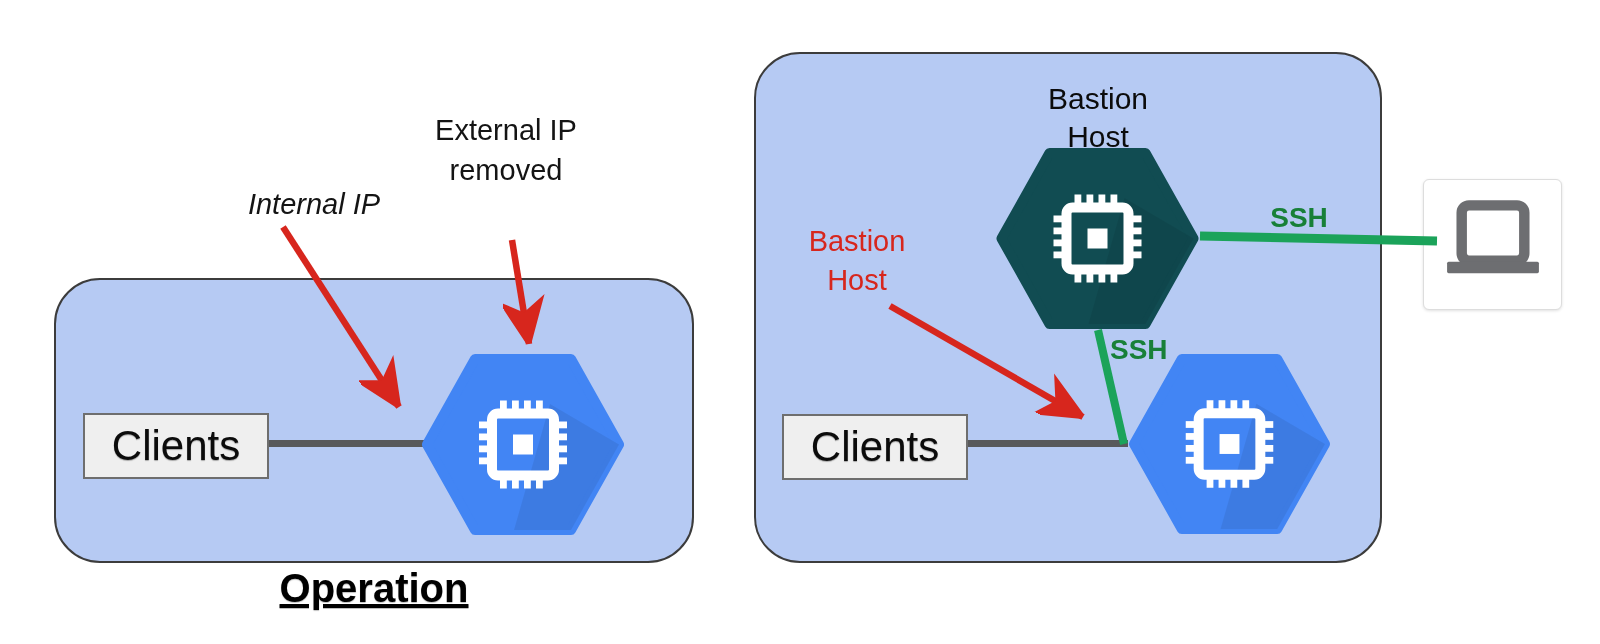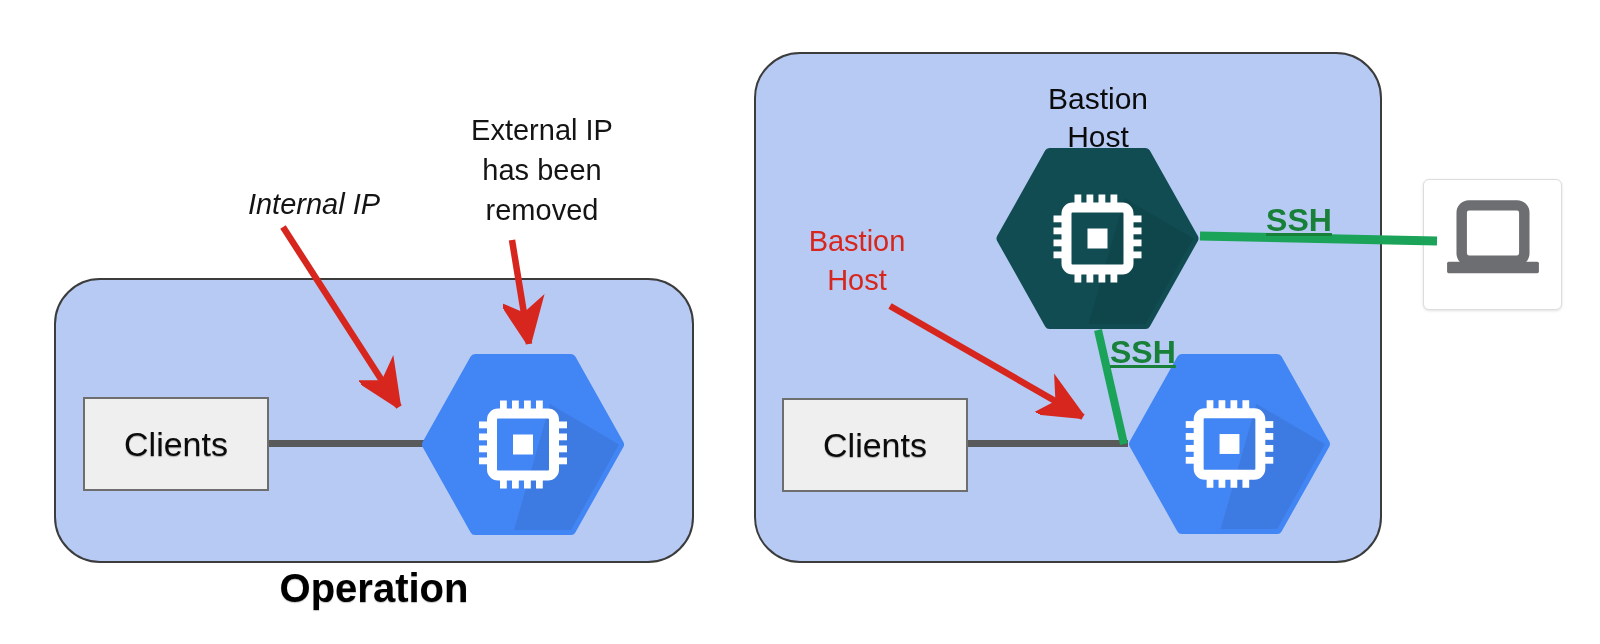--- a/index.html
+++ b/index.html
@@ -17,47 +17,47 @@
   .panel{
     position:absolute;background:var(--panel-fill);
     border:2px solid var(--panel-border);border-radius:46px;z-index:0;box-sizing:border-box;
   }
   #panel-operation{left:54px;top:278px;width:640px;height:285px;}
   #panel-maintenance{left:754px;top:52px;width:628px;height:511px;}
   .panel-title{
     position:absolute;text-align:center;font-weight:700;font-size:40px;color:#000;
     text-shadow:0 1px 1px rgba(0,0,0,0.25);z-index:6;
   }
-  #title-operation{left:54px;top:566px;width:640px;}
+  #title-operation{left:54px;top:566px;width:640px;text-decoration:underline;}
   #title-maintenance{left:754px;top:568px;width:628px;}
   .clients-box{
-    position:absolute;width:186px;height:94px;background:var(--clients-box-fill);
+    position:absolute;width:186px;height:66px;background:var(--clients-box-fill);
     border:2px solid var(--clients-box-border);z-index:2;display:flex;align-items:center;justify-content:center;
-    font-size:34px;color:#0b0b0b;text-shadow:0 1px 1px rgba(0,0,0,0.3);box-sizing:border-box;
+    font-size:42px;color:#0b0b0b;text-shadow:0 1px 1px rgba(0,0,0,0.3);box-sizing:border-box;margin-top:16px;
   }
   #clients-left{left:83px;top:397px;}
   #clients-right{left:782px;top:398px;}
   .grey-line{position:absolute;height:7px;background:var(--connector-grey);z-index:1;}
   #grey-line-left{left:267px;top:440px;width:160px;}
   #grey-line-right{left:966px;top:440px;width:162px;}
   .hex{position:absolute;z-index:2;}
   #hex-operation-vm{left:422px;top:352px;width:202px;height:185px;}
   #hex-bastion{left:992px;top:146px;width:211px;height:185px;}
   #hex-maintenance-vm{left:1127px;top:352px;width:205px;height:184px;}
   .hex-body{stroke-width:10;stroke-linejoin:round;}
   .hex-blue .hex-body{fill:var(--hexagon-blue);stroke:var(--hexagon-blue);}
   .hex-teal .hex-body{fill:var(--hexagon-teal);stroke:var(--hexagon-teal);}
   .hex-shade{fill:rgba(0,0,0,0.07);}
   .ann{position:absolute;text-align:center;font-size:29px;line-height:40px;z-index:6;color:var(--text-black);}
   #label-internal-ip{left:204px;top:184px;width:220px;font-style:italic;}
-  #label-external-ip{left:442px;top:110px;width:200px;}
+  #label-external-ip{left:406px;top:110px;width:200px;}
   #label-bastion{left:998px;top:64px;width:200px;font-size:30px;line-height:38px;color:#0b0b0b;margin-top:16px;}
   #label-firewall{left:787px;top:222px;width:140px;color:var(--annotation-red);line-height:39px;}
   .ssh-label{
-    position:absolute;font-weight:700;font-size:32px;color:var(--ssh-text-green);z-index:6;text-decoration:underline;
+    position:absolute;font-weight:700;font-size:28px;color:var(--ssh-text-green);z-index:6;
   }
   #ssh-label-external{left:1262px;top:202px;width:74px;text-align:center;}
   #ssh-label-internal{left:1110px;top:334px;width:70px;text-align:left;}
   #overlay{position:absolute;left:0;top:0;z-index:5;pointer-events:none;}
   #laptop-card{
     position:absolute;left:1423px;top:179px;width:139px;height:131px;background:#fff;
     border:1px solid #ddd;border-radius:6px;box-shadow:0 1px 3px rgba(0,0,0,0.12);
     z-index:2;display:flex;align-items:center;justify-content:center;box-sizing:border-box;
   }
 </style>
@@ -98,21 +98,20 @@
         <rect x="41" y="24.5" width="5" height="3.4"></rect>
           <rect x="41" y="30.5" width="5" height="3.4"></rect>
       </g>
     </g>
   </svg>
 
   <div class="ann" id="label-internal-ip">Internal IP</div>
 
   <div class="ann" id="label-external-ip">
     <div>External IP</div>
-    <div>has been</div>
     <div>removed</div>
   </div>
 
   <div class="panel-title" id="title-operation">Operation</div>
 
   <div class="panel" id="panel-maintenance"></div>
 
   <div class="ann" id="label-bastion">
     <div>Bastion</div>
     <div>Host</div>

